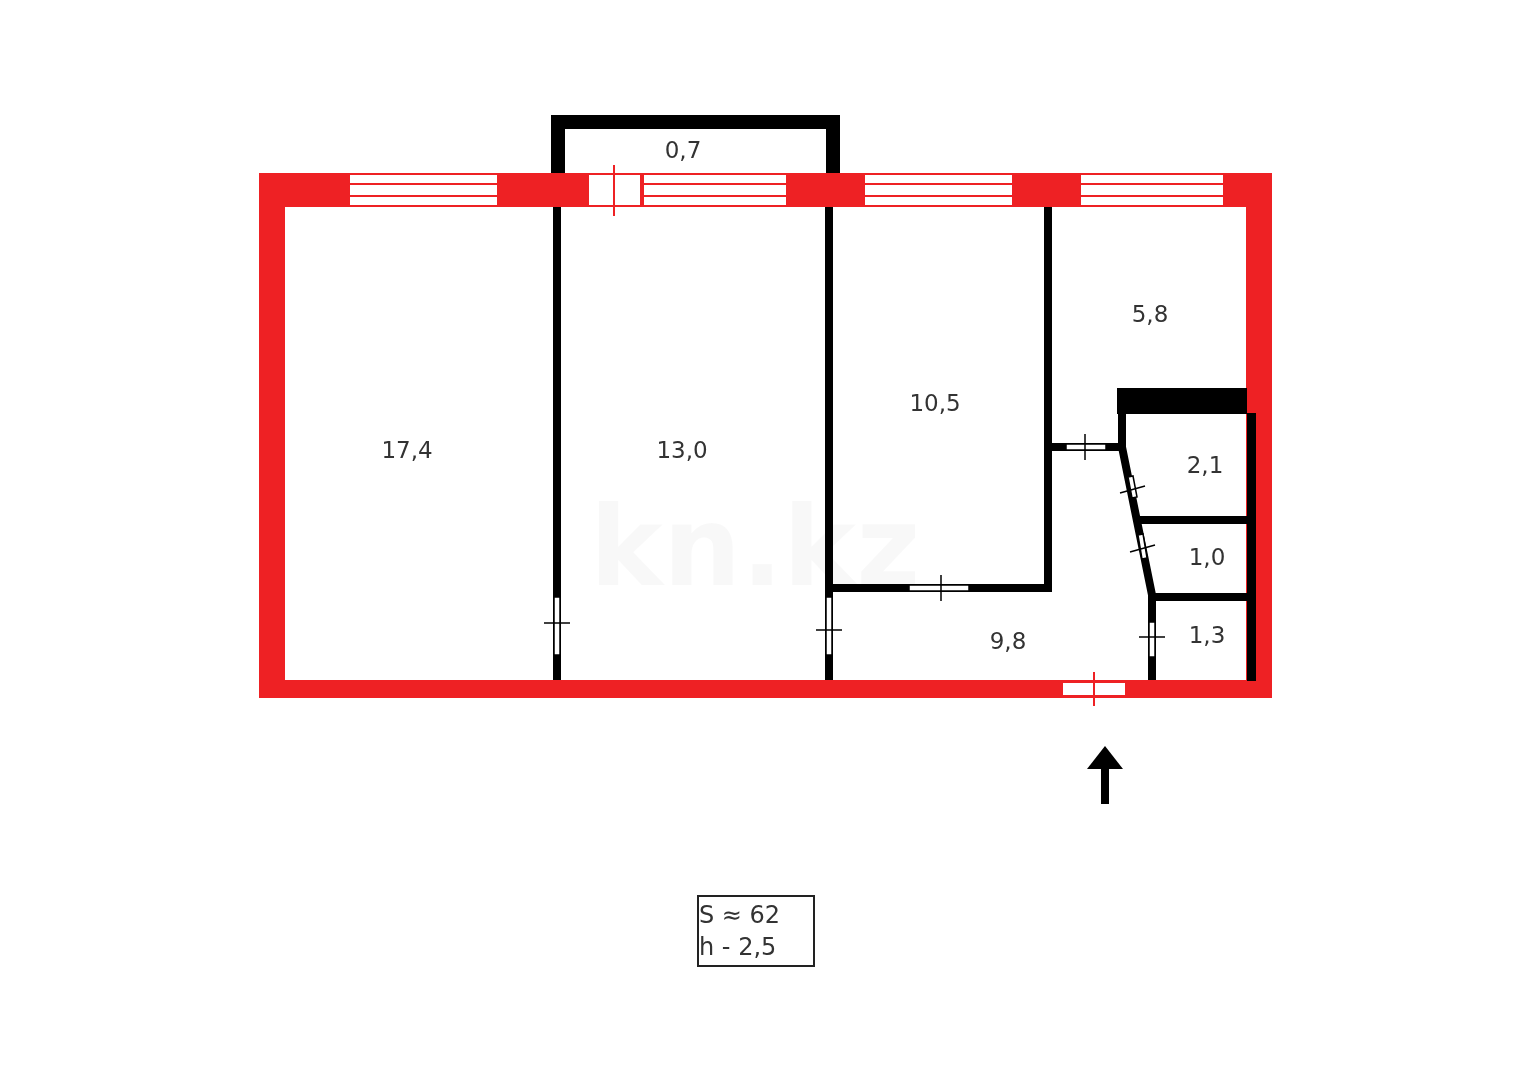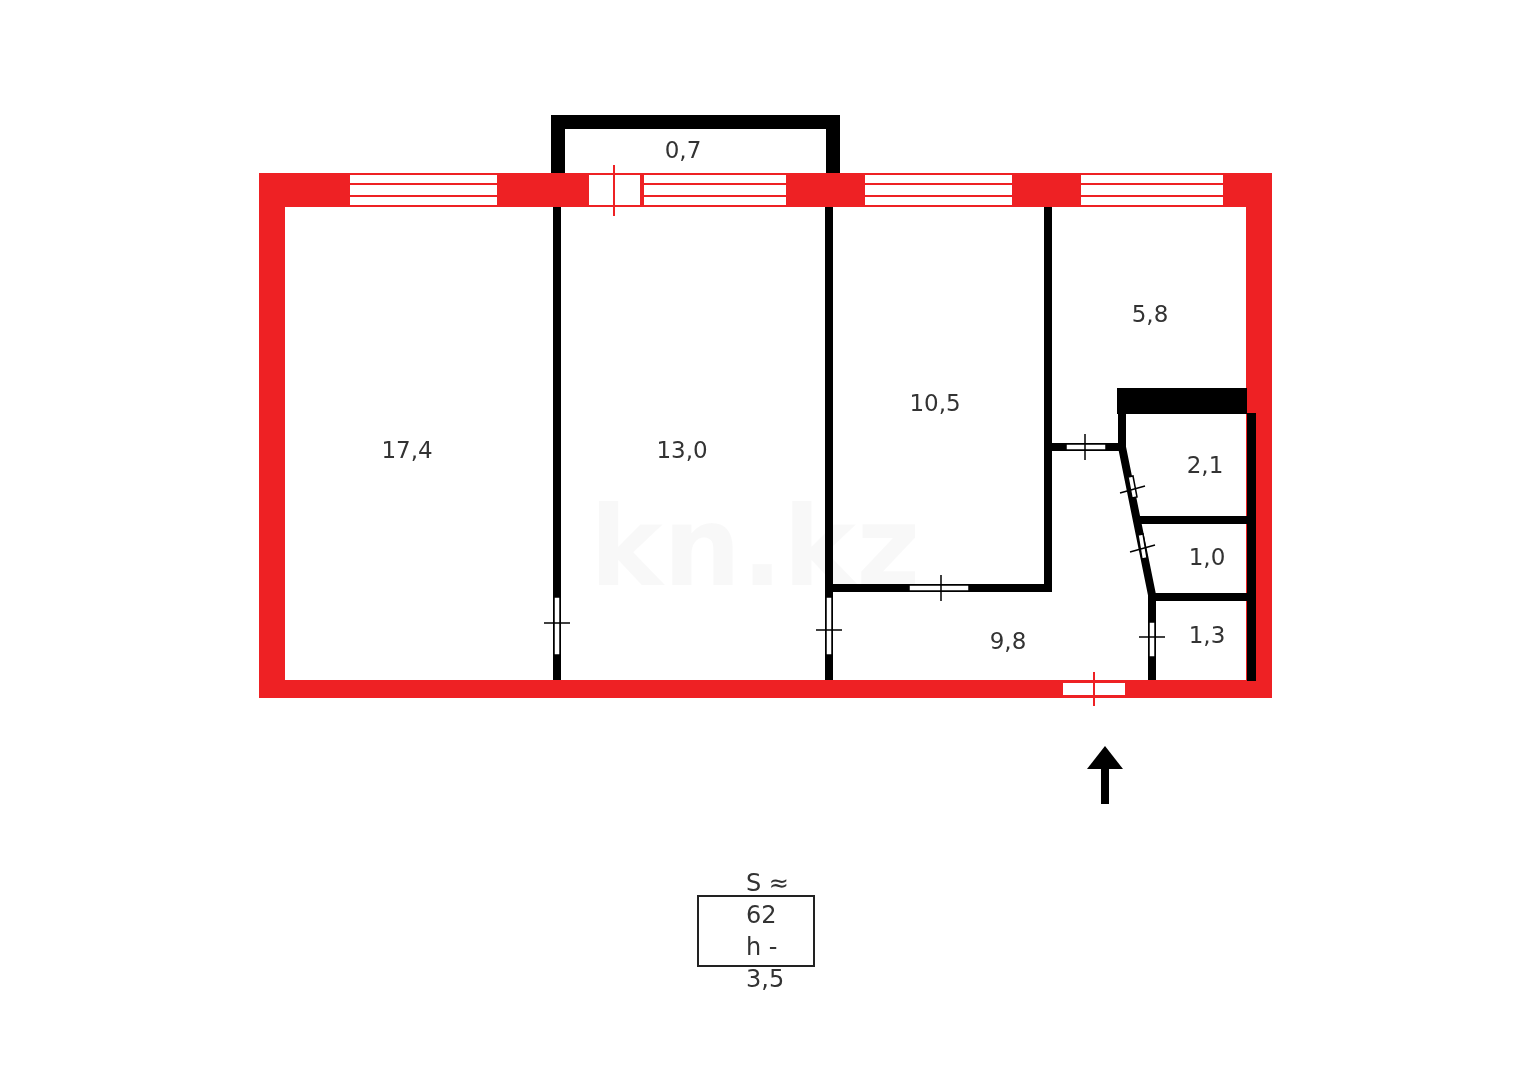--- a/index.html
+++ b/index.html
@@ -1,19 +1,19 @@
 <!DOCTYPE html>
 <html><head>
 <meta charset="utf-8">
 <style>
   html,body{margin:0;padding:0;background:#fff;}
   body{width:1515px;height:1080px;position:relative;overflow:hidden;font-family:"DejaVu Sans","Liberation Sans",sans-serif;}
   svg{position:absolute;left:0;top:0;}
   .lbl{font-family:"DejaVu Sans",sans-serif;font-size:23px;fill:#333;text-anchor:middle;dominant-baseline:middle;}
-  .legend{position:absolute;left:697px;top:895px;width:118px;height:72px;border:2px solid #222;box-sizing:border-box;display:flex;flex-direction:column;align-items:flex-start;justify-content:center;font-family:"DejaVu Sans",sans-serif;font-size:24px;color:#333;line-height:32px;padding-left:47px;}
+  .legend{position:absolute;left:697px;top:895px;width:118px;height:72px;border:2px solid #222;box-sizing:border-box;display:flex;flex-direction:column;align-items:flex-start;justify-content:center;font-family:"DejaVu Sans",sans-serif;font-size:24px;color:#333;line-height:32px;}
   .wm{font-family:"DejaVu Sans",sans-serif;font-size:110px;fill:#000;opacity:0.025;text-anchor:middle;font-weight:bold;}
 </style>
 </head>
 <body>
 
 <svg width="1515" height="1080" viewBox="0 0 1515 1080">
   <text class="wm" x="755" y="585">kn.kz</text>
 
   <g>
     <polyline points="558,174 558,122 833,122 833,174" fill="none" stroke="#000" stroke-width="14"></polyline>
@@ -95,14 +95,14 @@
   <text class="lbl" x="1008" y="642">9,8</text>
 
   <g fill="#000">
     <rect x="1101" y="766" width="8" height="38"></rect>
     <polygon points="1087,769 1105,746 1123,769"></polygon>
   </g>
 </svg>
 
 <div class="legend">
   <div>S ≈ 62</div>
-  <div>h - 3,5</div>
+  <div>h - 2,5</div>
 </div>
 
 </body></html>

